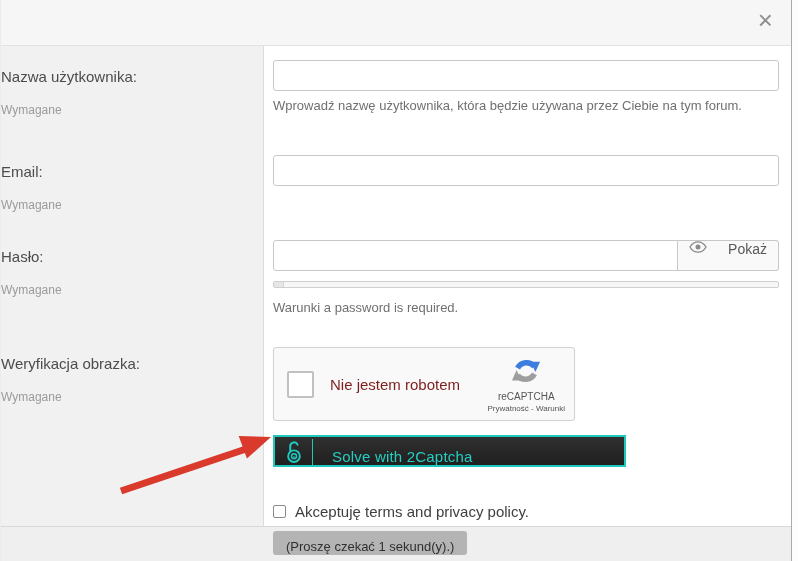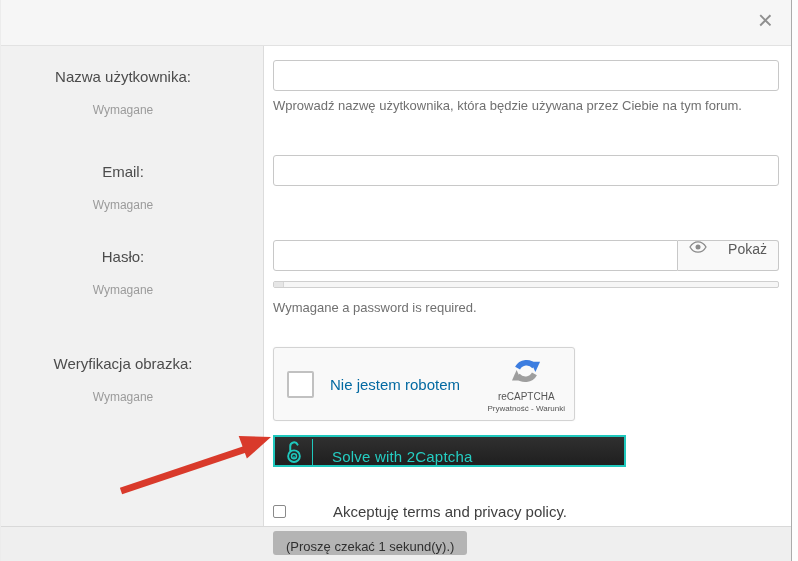--- a/index.html
+++ b/index.html
@@ -10,46 +10,46 @@
   }
   
   .hdr{position:absolute;top:0;left:0;right:7px;height:45px;background:#f6f6f6;border-bottom:1px solid #e2e2e2;}
   .hdr-title{position:absolute;left:11px;top:7px;font-size:25px;font-weight:300;color:#474747;letter-spacing:.2px;}
   .hdr-close{position:absolute;right:18px;top:4px;font-size:26px;color:#8f8f8f;cursor:pointer;line-height:32px;font-weight:400;}
   
   .bod{position:absolute;top:46px;left:0;right:7px;bottom:34px;background:#fff;}
   .labelcol-bg{position:absolute;left:0;top:0;bottom:0;width:262px;background:#f1f1f1;border-right:1px solid #dcdcdc;}
   .rows{position:relative;padding-top:14px;}
   .row{display:flex;}
-  .lbl{width:262px;box-sizing:border-box;padding:8px 18px 0 0;text-align:center;flex:none;}
+  .lbl{width:262px;box-sizing:border-box;padding:8px 18px 0 0;text-align:left;flex:none;}
   .lbl .main{font-size:15px;color:#4c4c4c;line-height:18px;}
   .lbl .req{font-size:12px;color:#9b9b9b;line-height:15px;margin-top:17px;}
   .ctl{flex:1;box-sizing:border-box;padding:0 12px 0 10px;min-width:0;}
   .txt{display:block;width:100%;height:31px;box-sizing:border-box;border:1px solid #c8c8c8;border-radius:3px;background:#fff;padding:0 8px;font-size:14px;color:#333;outline:none;}
   .help{font-size:13px;color:#707070;margin-top:7px;line-height:16px;}
   
   .pwgroup{display:flex;}
   .pwgroup .txt{flex:1;border-top-right-radius:0;border-bottom-right-radius:0;}
   .show-btn{flex:none;display:flex;align-items:flex-start;gap:21px;height:31px;box-sizing:border-box;border:1px solid #c8c8c8;border-left:none;border-radius:0 3px 3px 0;background:#f9f9f9;padding:0 11px;font-size:14px;color:#5a5a5a;cursor:pointer;}
   .meter{margin-top:10px;height:7px;box-sizing:border-box;border:1px solid #cfcfcf;border-radius:2px;background:#f6f6f6;overflow:hidden;}
   .meter-fill{height:100%;width:9px;background:#e6e6e6;border-right:1px solid #d6d6d6;}
   
   .g-captcha{width:302px;height:74px;box-sizing:border-box;background:#f9f9f9;border:1px solid #d3d3d3;border-radius:3px;display:flex;align-items:center;box-shadow:0 0 2px rgba(0,0,0,.05);}
   .g-box{width:27px;height:27px;box-sizing:border-box;background:#fff;border:2px solid #c1c1c1;border-radius:2px;margin-left:13px;cursor:pointer;flex:none;}
-  .g-text{margin-left:16px;font-size:15px;color:#0369a1;}
+  .g-text{margin-left:16px;font-size:15px;color:#7f1d1d;}
   .g-brandblock{margin-left:auto;margin-right:9px;text-align:center;line-height:1;}
   .g-brand{font-size:10px;color:#555;margin-top:3px;}
   .g-links{font-size:8px;color:#555;margin-top:3px;}
   .g-links span{cursor:pointer;}
   
   .solver{margin-top:14px;width:353px;height:32px;box-sizing:border-box;border:2px solid #1fc8bd;border-radius:0;background:linear-gradient(#303030,#1f1f1f);display:flex;align-items:flex-end;cursor:pointer;}
   .solver-ic{width:37px;flex:none;display:flex;align-items:center;justify-content:center;border-right:1px solid #1fc8bd;}
   .solver-lb{display:flex;align-items:center;padding-left:19px;font-size:15px;color:#25cdc2;letter-spacing:.2px;}
   
-  .terms{margin-top:36px;display:flex;align-items:center;gap:38px;}
+  .terms{margin-top:36px;display:flex;align-items:center;}
   .t-box{width:13px;height:13px;box-sizing:border-box;border:1px solid #8a8a8a;background:#fff;border-radius:2px;cursor:pointer;flex:none;}
   .t-lbl{margin-left:9px;font-size:15px;color:#3f3f3f;}
   
   .ftr{position:absolute;left:0;right:7px;bottom:0;height:34px;background:#efefef;border-top:1px solid #d9d9d9;}
   .wait-btn{position:absolute;left:272px;top:4px;height:24px;line-height:24px;padding:4px 13px;background:#b4b4b4;border-radius:3px;font-size:13px;color:#2f2f2f;border:none;cursor:default;}
   
   .arrow{position:absolute;left:100px;top:423px;pointer-events:none;}
   
   .edge{position:absolute;top:0;right:0;width:7px;height:561px;background:#fdfdfd;border-left:1px solid #ababab;box-sizing:border-box;z-index:5;}
 </style>
@@ -100,21 +100,21 @@
               <svg width="18" height="12" viewBox="0 0 18 12">
                 <path d="M1 6 C3.5 1.6 6.2 0.8 9 0.8 C11.8 0.8 14.5 1.6 17 6 C14.5 10.4 11.8 11.2 9 11.2 C6.2 11.2 3.5 10.4 1 6 Z" fill="none" stroke="#8a8a8a" stroke-width="1.3"></path>
                 <circle cx="9" cy="6" r="2.5" fill="#8a8a8a"></circle>
               </svg>
               <span>Pokaż</span>
             </div>
           </div>
           <div class="meter">
               <div class="meter-fill"></div>
             </div>
-          <div class="help" style="margin-top:12px;">Wymagane a password is required.</div>
+          <div class="help" style="margin-top:12px;">Warunki a password is required.</div>
         </div>
       </div>
 
       <div class="row" style="margin-top:31px;">
         <div class="lbl">
           <div class="main">Weryfikacja obrazka:</div>
           <div class="req">Wymagane</div>
         </div>
         <div class="ctl">
 

